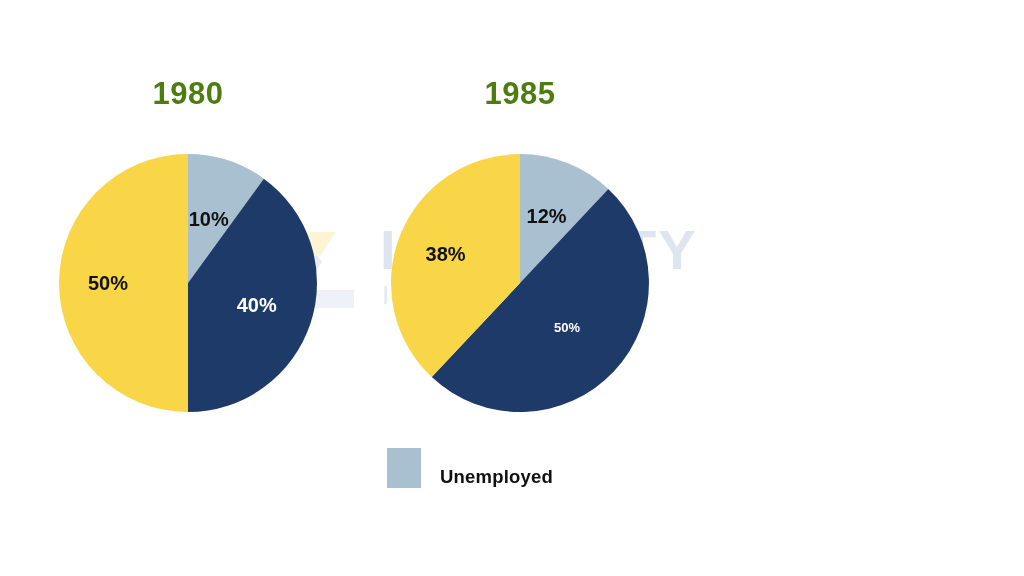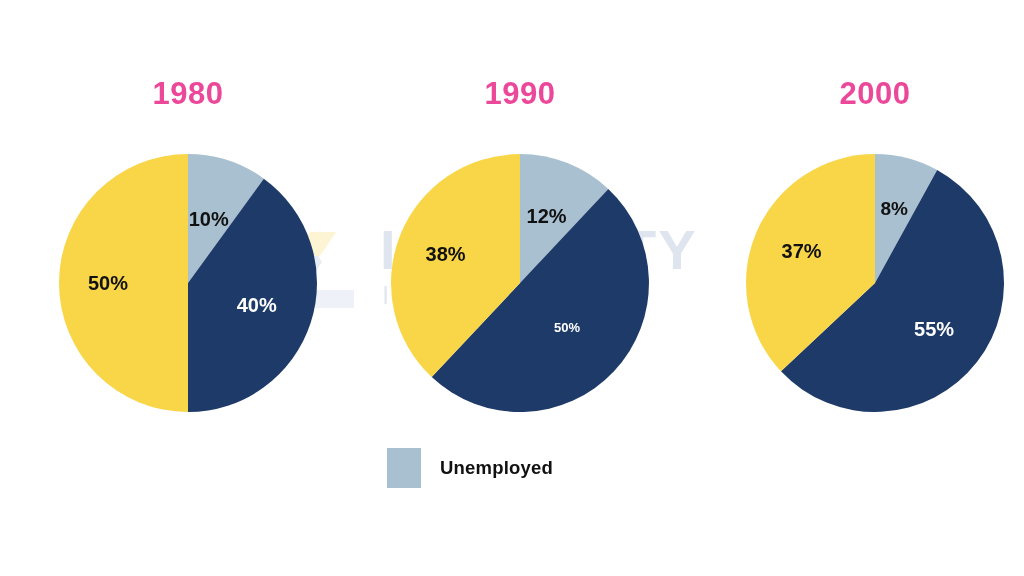--- a/index.html
+++ b/index.html
@@ -69,21 +69,21 @@
     z-index: 3;
   }
   .pie-block {
     position: absolute;
     width: 300px;
   }
   .pie-title {
     text-align: center;
     font-size: 31px;
     font-weight: bold;
-    color: #ec4899;
+    color: #4d7c0f;
     letter-spacing: 0.5px;
     margin: 0;
     line-height: 1;
   }
   .pie-svg {
     display: block;
     margin: 0 auto;
   }
   .slice-label {
     font-family: "Liberation Sans", sans-serif;
@@ -96,21 +96,21 @@
     left: 0;
     top: 448px;
     width: 1024px;
     display: flex;
     justify-content: center;
     align-items: center;
     z-index: 4;
   }
   .legend-item {
     display: flex;
-    align-items: center;
+    align-items: flex-end;
     margin-left: 28px;
   }
   .legend-swatch {
     width: 34px;
     height: 40px;
     flex: 0 0 auto;
   }
   .legend-text {
     font-size: 18.5px;
     font-weight: bold;
@@ -142,39 +142,28 @@
       <svg class="pie-svg" width="264" height="264" viewBox="0 0 264 264" style="margin-top: 42px;">
         <path d="M 132 132 L 132 3 A 129 129 0 0 1 207.82429754572905 27.636807725631783 Z" fill="#a8c0d0"></path>
         <path d="M 132 132 L 207.82429754572905 27.636807725631783 A 129 129 0 0 1 132 261 Z" fill="#1e3a68"></path>
         <path d="M 132 132 L 132 261 A 129 129 0 0 1 131.99999999999997 3 Z" fill="#f8d648"></path>
         <text x="152.72885998267148" y="68.20312888692109" text-anchor="middle" dominant-baseline="central" font-size="20" font-weight="bold" fill="#111111" class="slice-label">10%</text>
         <text x="200.7043227371619" y="154.3233876736462" text-anchor="middle" dominant-baseline="central" font-size="20" font-weight="bold" fill="#ffffff" class="slice-label">40%</text>
         <text x="52.019999999999996" y="132" text-anchor="middle" dominant-baseline="central" font-size="20" font-weight="bold" fill="#111111" class="slice-label">50%</text>
       </svg>
     </div>
     <div class="pie-block" style="left: 370px; top: 78px;">
-      <div class="pie-title">1990</div>
+      <div class="pie-title">1985</div>
       <svg class="pie-svg" width="264" height="264" viewBox="0 0 264 264" style="margin-top: 42px;">
         <path d="M 132 132 L 132 3 A 129 129 0 0 1 220.30657666480084 37.96304706263791 Z" fill="#a8c0d0"></path>
         <path d="M 132 132 L 220.30657666480084 37.96304706263791 A 129 129 0 0 1 43.6934233351992 226.03695293736212 Z" fill="#1e3a68"></path>
         <path d="M 132 132 L 43.6934233351992 226.03695293736212 A 129 129 0 0 1 131.99999999999997 3 Z" fill="#f8d648"></path>
         <text x="158.59331768594114" y="64.83294665943271" text-anchor="middle" dominant-baseline="central" font-size="20" font-weight="bold" fill="#111111" class="slice-label">12%</text>
         <text x="179.01847646868106" y="176.1532883324004" text-anchor="middle" dominant-baseline="central" font-size="13" font-weight="bold" fill="#ffffff" class="slice-label">50%</text>
         <text x="57.63647665865766" y="102.55739827627943" text-anchor="middle" dominant-baseline="central" font-size="20" font-weight="bold" fill="#111111" class="slice-label">38%</text>
-      </svg>
-    </div>
-    <div class="pie-block" style="left: 725px; top: 78px;">
-      <div class="pie-title">2000</div>
-      <svg class="pie-svg" width="264" height="264" viewBox="0 0 264 264" style="margin-top: 42px;">
-        <path d="M 132 132 L 132 3 A 129 129 0 0 1 194.14622395912127 18.956438274341593 Z" fill="#a8c0d0"></path>
-        <path d="M 132 132 L 194.14622395912127 18.956438274341593 A 129 129 0 1 1 37.963047062637855 220.3065766648008 Z" fill="#1e3a68"></path>
-        <path d="M 132 132 L 37.963047062637855 220.3065766648008 A 129 129 0 0 1 131.99999999999997 3 Z" fill="#f8d648"></path>
-        <text x="151.24859726655978" y="57.03166332864396" text-anchor="middle" dominant-baseline="central" font-size="19" font-weight="bold" fill="#111111" class="slice-label">8%</text>
-        <text x="191.11939802594915" y="177.8577057543157" text-anchor="middle" dominant-baseline="central" font-size="20" font-weight="bold" fill="#ffffff" class="slice-label">55%</text>
-        <text x="58.5979850377952" y="100.23611170703023" text-anchor="middle" dominant-baseline="central" font-size="20" font-weight="bold" fill="#111111" class="slice-label">37%</text>
       </svg>
     </div>
   </div>
 
 <div id="legend">
     <div class="legend-item">
       <div class="legend-swatch" style="background: rgb(168, 192, 208);"></div>
       <div class="legend-text">Unemployed</div>
     </div>
     <div class="legend-gap"></div>

